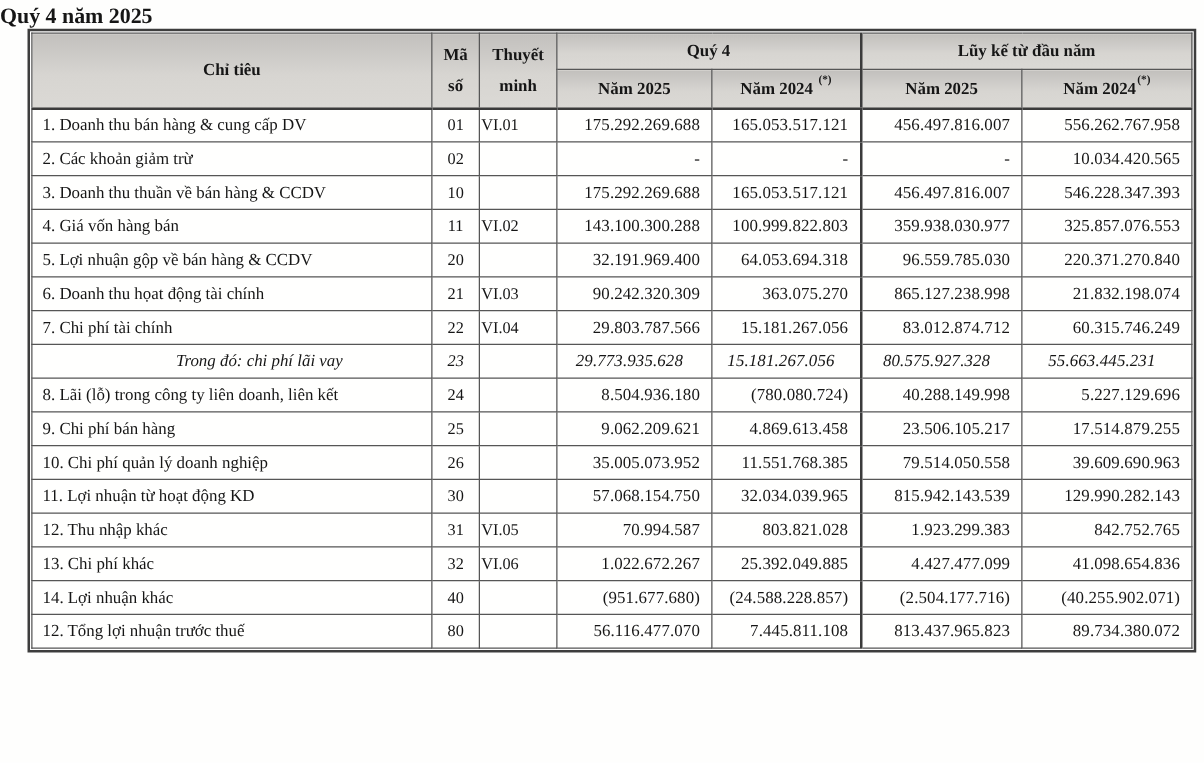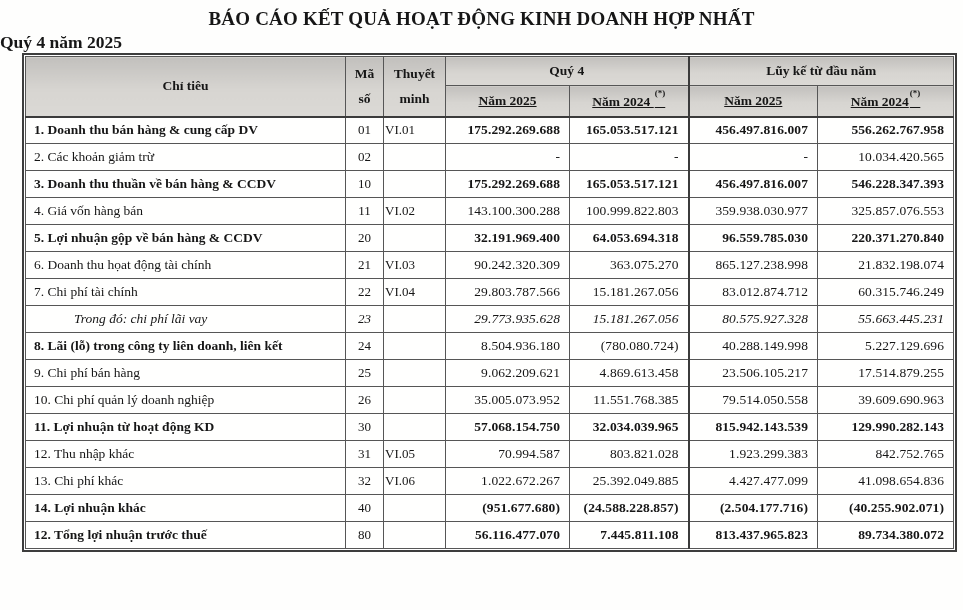--- a/index.html
+++ b/index.html
@@ -30,38 +30,37 @@
     background: #fff;
   }
   table { width: 100%; border-collapse: collapse; table-layout: fixed; }
   th, td { border: 1px solid #565656; vertical-align: middle; }
   thead th {
     background: linear-gradient(180deg, #c2c0bd 0%, #d7d5d1 55%, #dbd9d5 100%);
     font-weight: bold; font-size: 13.5px; text-align: center;
     padding: 2px 2px;
   }
   thead tr.grp th { height: 29px; }
-  thead tr.sub th { height: 31px; border-bottom: 2px solid #3b3b3b; text-decoration: underline; }
+  thead tr.sub th { height: 31px; border-bottom: 2px solid #3b3b3b; }
   thead th[rowspan] { border-bottom: 2px solid #3b3b3b; line-height: 1.9; }
   .b-heavy { border-left: 2px solid #3b3b3b !important; }
   tbody td { height: 27px; font-size: 13.5px; background: #fffffe; }
   .c-label { text-align: left; padding: 2px 4px 2px 8px; white-space: nowrap; overflow: hidden; }
   .c-ma  { text-align: center; font-size: 13px; }
   .c-tm  { text-align: left; font-size: 13px; }
   .c-val { text-align: right; padding-right: 9px; letter-spacing: 0.1px; }
-  .bold { font-weight: bold; }
-  .italic { font-style: italic; }
+  .bold { font-weight: normal; }
+  .italic { font-style: italic; text-align: center; }
   .indent { padding-left: 48px; }
   sup.star { font-size: 9px; position: relative; top: -4px; margin-left: 1px; font-weight: bold; }
 </style>
 </head>
 <body>
 
 <div class="page">
-  <div class="title">BÁO CÁO KẾT QUẢ HOẠT ĐỘNG KINH DOANH HỢP NHẤT</div>
   <div class="subtitle">Quý 4 năm 2025</div>
 
   <div class="table-wrap">
     <table>
       <colgroup>
         <col style="width:320px">
           <col style="width:38px">
           <col style="width:62px">
         <col style="width:124px">
           <col style="width:119px">

